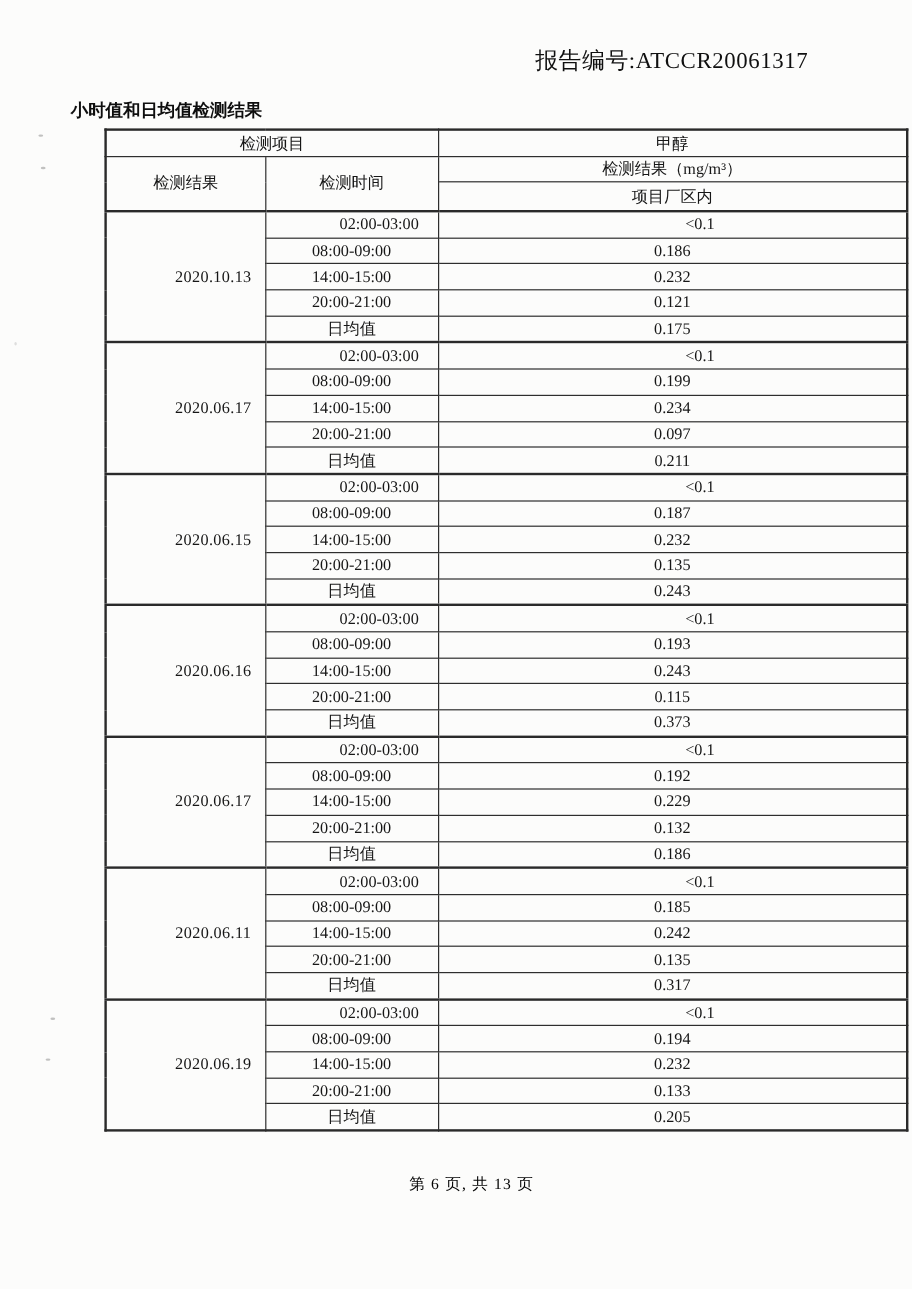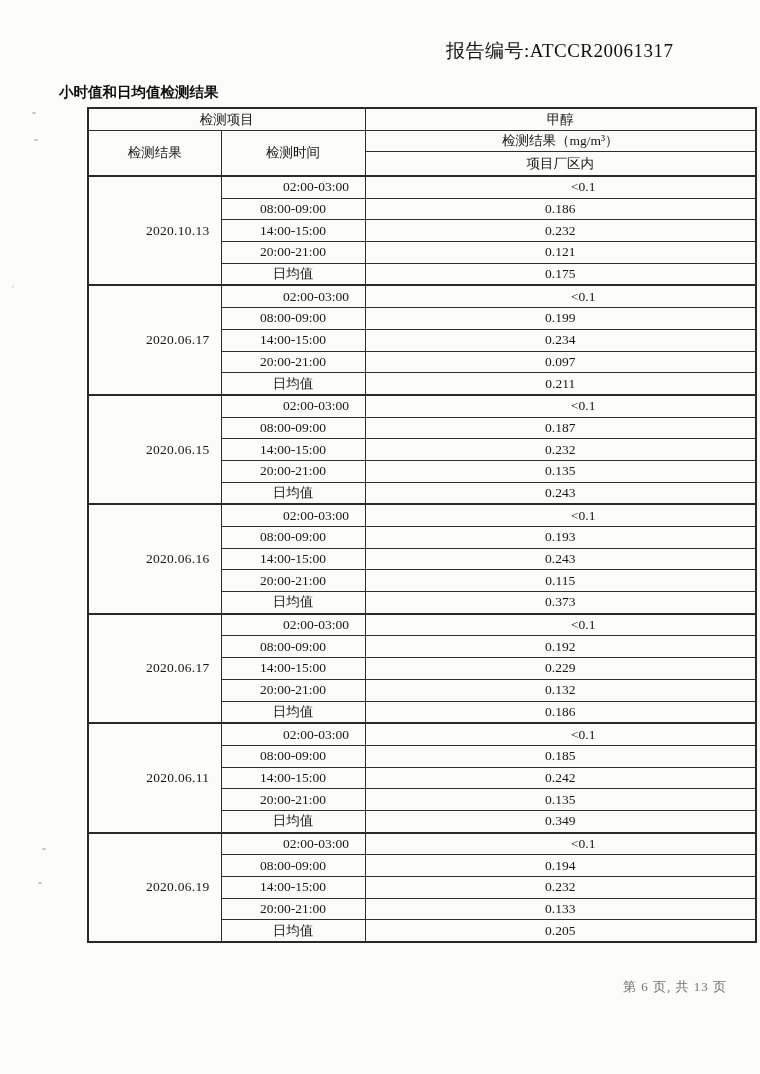--- a/index.html
+++ b/index.html
@@ -32,21 +32,21 @@
   }
   table.results { border:2px solid #2a2a2a;margin-left:28px; }
   tr.hdr1 td { height:21px; }
   tr.hdr2 td { height:20px; }
   tr.hdr3 td { height:23px; }
   tbody td { height:20.7px; }
   tr.block-start td { border-top-width:2px; border-top-color:#2a2a2a;padding-left:48px; }
   td.date-cell { letter-spacing:0.3px; }
   .page-footer {
     position:absolute; top:978px; left:59px; width:668px;
-    text-align:right; font-size:13px; color:#737373; letter-spacing:1px;
+    text-align:center; font-size:13px; color:#000000; letter-spacing:1px;
   }
   .speck { position:absolute; background:#8f8f8f; opacity:0.55; border-radius:50%; }
   .sp1 { left:32px;  top:112px; width:4px; height:2px; }
   .sp2 { left:34px;  top:139px; width:4px; height:2px; }
   .sp3 { left:12px;  top:285px; width:2px; height:3px; opacity:0.28; }
   .sp4 { left:42px;  top:848px; width:4px; height:2px; }
   .sp5 { left:38px;  top:882px; width:4px; height:2px; }
 </style>
 </head>
 <body>
@@ -193,21 +193,21 @@
       <tr>
         <td>14:00-15:00</td>
         <td>0.242</td>
       </tr>
       <tr>
         <td>20:00-21:00</td>
         <td>0.135</td>
       </tr>
       <tr>
         <td>日均值</td>
-        <td>0.349</td>
+        <td>0.317</td>
       </tr>
       <tr class="block-start">
         <td rowspan="5" class="date-cell">2020.06.19</td>
         <td>02:00-03:00</td>
         <td>&lt;0.1</td>
       </tr>
       <tr>
         <td>08:00-09:00</td>
         <td>0.194</td>
       </tr>

